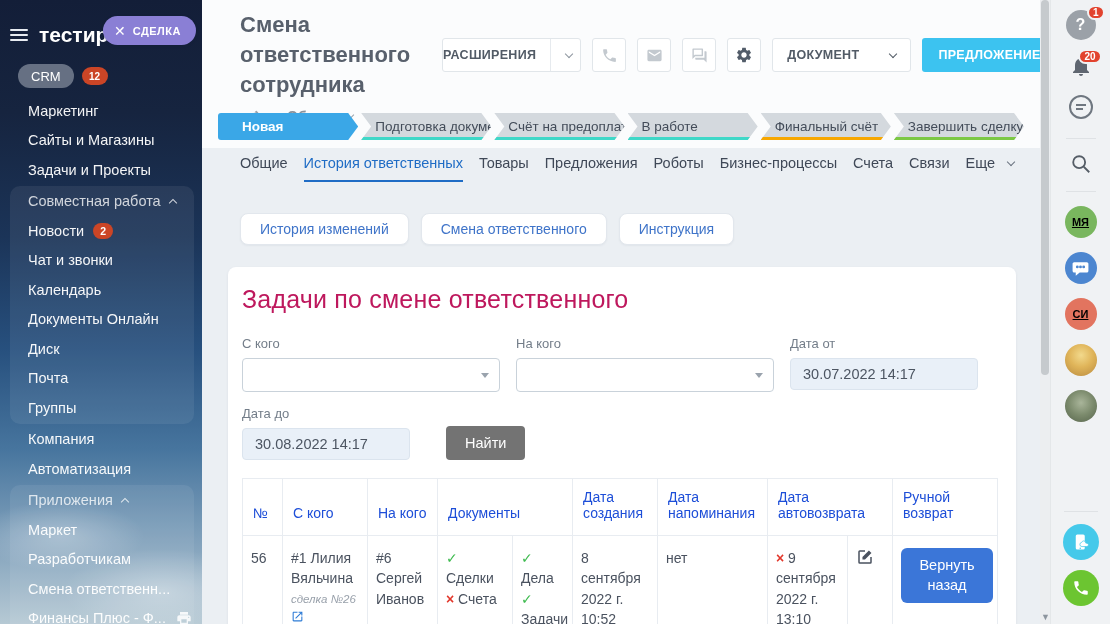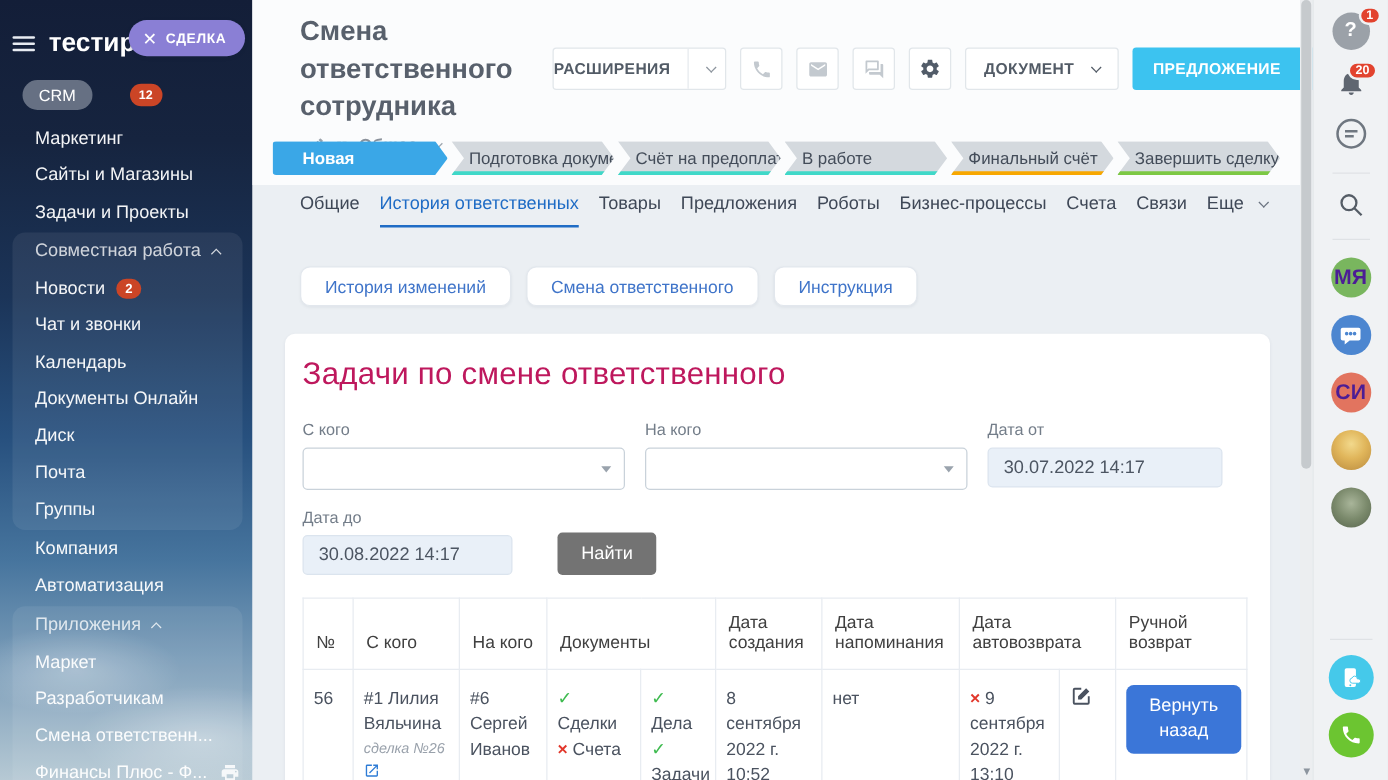--- a/index.html
+++ b/index.html
@@ -13,21 +13,21 @@
     background:radial-gradient(120px 50px at 30% 60%,rgba(255,255,255,.30),transparent 70%),
                radial-gradient(140px 60px at 80% 85%,rgba(255,255,255,.35),transparent 70%); }
   .sb-top { position:relative; display:flex; align-items:center; padding:20px 0 0 10px; height:50px; }
   .hamburger { width:18px; display:flex; flex-direction:column; gap:3px; cursor:pointer; }
   .hamburger i { display:block; height:2px; background:#e8ecf2; border-radius:1px; }
   .logo { color:#fff; font-size:21px; font-weight:bold; margin-left:11px; white-space:nowrap; }
   .deal-pill { position:absolute; top:16px; right:6px; height:29px; background:#8a7fd5; border-radius:15px;
     display:flex; align-items:center; padding:0 15px 0 11px; gap:7px; color:#fff; cursor:pointer; box-shadow:0 1px 3px rgba(20,30,60,.3); }
   .deal-pill .x { font-size:14px; line-height:1; }
   .deal-pill .lbl { font-size:11px; font-weight:bold; letter-spacing:.5px; }
-  .crm-row { display:flex; align-items:center; padding:14px 0 0 18px;gap:22px; }
+  .crm-row { display:flex; align-items:center; padding:14px 0 0 18px; }
   .crm-pill { background:rgba(130,139,155,.75); color:#fff; font-size:13px; height:24px; border-radius:12px;
     display:flex; align-items:center; padding:0 13px; cursor:pointer; }
   .badge-red { background:#cb4526; color:#fff; font-size:10px; font-weight:bold; min-width:26px; height:18px;
     border-radius:9px; display:flex; align-items:center; justify-content:center; margin-left:8px; padding:0 6px; }
   .sb-menu { position:relative; margin-top:8px; font-size:14.5px; }
   .sb-item { height:29.5px; display:flex; align-items:center; padding-left:28px; color:rgba(255,255,255,.95); cursor:pointer; white-space:nowrap; }
   .sb-item .mini-badge { background:#cb4526; color:#fff; font-size:10.5px; font-weight:bold; min-width:20px; height:16px;
     border-radius:8px; display:flex; align-items:center; justify-content:center; margin-left:9px; }
   .sb-group { background:rgba(255,255,255,.07); border-radius:10px; margin:1px 8px 1px 10px; padding:1px 0; }
   .sb-group .sb-item { padding-left:18px; }
@@ -47,21 +47,21 @@
   .scope { font-size:14px; color:#8b929b; border-bottom:1px dashed #c0c6cc; cursor:pointer; }
   .scope-caret { color:#9ba3ac; margin-left:2px; }
 
   .hdr-actions { position:absolute; top:38px; left:240px; display:flex; align-items:center; gap:11px; }
   .btn-outline { height:34px; background:#fff; border:1px solid #e1e6ea; border-radius:3px; display:flex; align-items:center;
     color:#525b66; font-size:12.5px; font-weight:bold; letter-spacing:.3px; cursor:pointer; }
   .btn-ext { padding-left:0; }
   .btn-ext .split { width:30px; height:100%; border-left:1px solid #e6eaee; margin-left:14px; display:flex; align-items:center; justify-content:center; color:#8d959e; }
   .sq-btn { width:34px; height:34px; background:#fff; border:1px solid #e1e6ea; border-radius:3px; display:flex; align-items:center; justify-content:center; cursor:pointer; color:#c3c9cf; }
   .sq-btn.dark { color:#525c69; }
-  .btn-doc { padding:16px 14px; gap:8px; color:#525b66;align-items:center; }
+  .btn-doc { padding:16px 14px; gap:24px; color:#525b66;align-items:center; }
   .btn-offer { height:34px; background:#3cc3f0; border-radius:3px; display:flex; align-items:center; color:#fff;
     font-size:12.5px; font-weight:bold; letter-spacing:.3px; cursor:pointer; }
   .btn-offer .txt { padding:0 16px; }
   .btn-offer .split { width:29px; height:100%; border-left:1px solid rgba(255,255,255,.45); display:flex; align-items:center; justify-content:center; }
 
   
   .pipeline { position:absolute; top:113px; left:16px; width:806px; display:flex; gap:3px; }
   .stage { position:relative; flex:1; height:27px; background:#d4d9de; color:#434c59; font-size:13.5px;
     display:flex; align-items:center; padding:0 8px 0 14px; cursor:pointer; white-space:nowrap; overflow:hidden;
     clip-path:polygon(0 0,calc(100% - 10px) 0,100% 50%,calc(100% - 10px) 100%,0 100%,10px 50%); }
@@ -93,21 +93,21 @@
   .select .arrow { position:absolute; right:10px; top:14px; width:0; height:0; border-left:4px solid transparent; border-right:4px solid transparent; border-top:5px solid #9aa3ad; }
   .date-input { height:32px; background:#e9f0f8; border:1px solid #dbe4ee; border-radius:4px; display:flex; align-items:center;
     padding:0 12px; font-size:14.5px; color:#4c5562; cursor:text; }
   .f-row2 { display:flex; align-items:flex-end; gap:36px; margin-top:14px; }
   .f-dateto { width:168px; }
   .btn-find { height:34px; background:#737373; color:#fff; border:none; border-radius:4px; padding:0 19px; font-size:14.5px; cursor:pointer; }
 
   
   table.hist { border-collapse:collapse; margin-top:18px; table-layout:fixed; width:755px; }
   table.hist th, table.hist td { border:1px solid #e8ecf1; font-size:14px; text-align:left; }
-  table.hist th { color:#404040; font-weight:500; vertical-align:bottom; padding:10px 9px 14px 10px; }
+  table.hist th { color:#1d4ed8; font-weight:500; vertical-align:bottom; padding:10px 9px 14px 10px; }
   table.hist td { color:#4a525f; vertical-align:top; padding:12px 8px; line-height:1.45; }
   .note { font-size:11.5px; font-style:italic; color:#99a1ab; margin-top:2px; }
   .mark-g { color:#3fbb50; font-weight:bold; }
   .mark-r { color:#e2372b; font-weight:bold; }
   .ext-link { color:#2e7cd6; display:inline-flex; margin-top:3px; cursor:pointer; }
   .edit-td { color:#8a94a0; }
   .btn-return { background:#3b76d8; color:#fff; border:none; border-radius:6px; font-size:14.5px; line-height:1.35;
     padding:8px 10px; cursor:pointer; width:92px; }
 
   
@@ -117,22 +117,22 @@
 
   
   .rightbar { width:60px; flex:0 0 60px; height:624px; background:#f0f2f4; border-left:1px solid #e4e7e9; position:relative;
     display:flex; flex-direction:column; align-items:center; padding-top:10px; }
   .rb-item { position:relative; margin-bottom:14px; cursor:pointer; display:flex; align-items:center; justify-content:center; }
   .rb-badge { position:absolute; top:-5px; right:-9px; background:#e2432e; color:#fff; font-size:10px; font-weight:bold;
     min-width:16px; height:15px; border-radius:8px; display:flex; align-items:center; justify-content:center; padding:0 4px; border:2px solid #f0f2f4; }
   .help-circ { width:30px; height:30px; border-radius:50%; background:#9ba1a8; color:#fff; font-size:16px; font-weight:bold;
     display:flex; align-items:center; justify-content:center; }
   .rb-div { width:30px; height:1px; background:#dfe2e5; margin:2px 0 14px 0; }
-  .avatar { width:32px; height:32px; border-radius:50%; color:#4c1d95; font-size:17px; font-weight:bold;
-    display:flex; align-items:center; justify-content:center; }
+  .avatar { width:32px; height:32px; border-radius:50%; color:#000000; font-size:11px; font-weight:bold;
+    display:flex; align-items:center; justify-content:center;text-decoration:underline; }
   .rb-bottom { position:absolute; bottom:8px; left:0; right:0; display:flex; flex-direction:column; align-items:center; }
   .rb-bottom .rb-div2 { width:34px; height:1px; background:#dfe2e5; margin-bottom:12px; }
   .fab { width:36px; height:36px; border-radius:50%; display:flex; align-items:center; justify-content:center; color:#fff; cursor:pointer; margin-bottom:10px; }
 </style>
 </head>
 <body>
 
 <aside class="sidebar">
   <div class="sb-clouds"></div>
 

